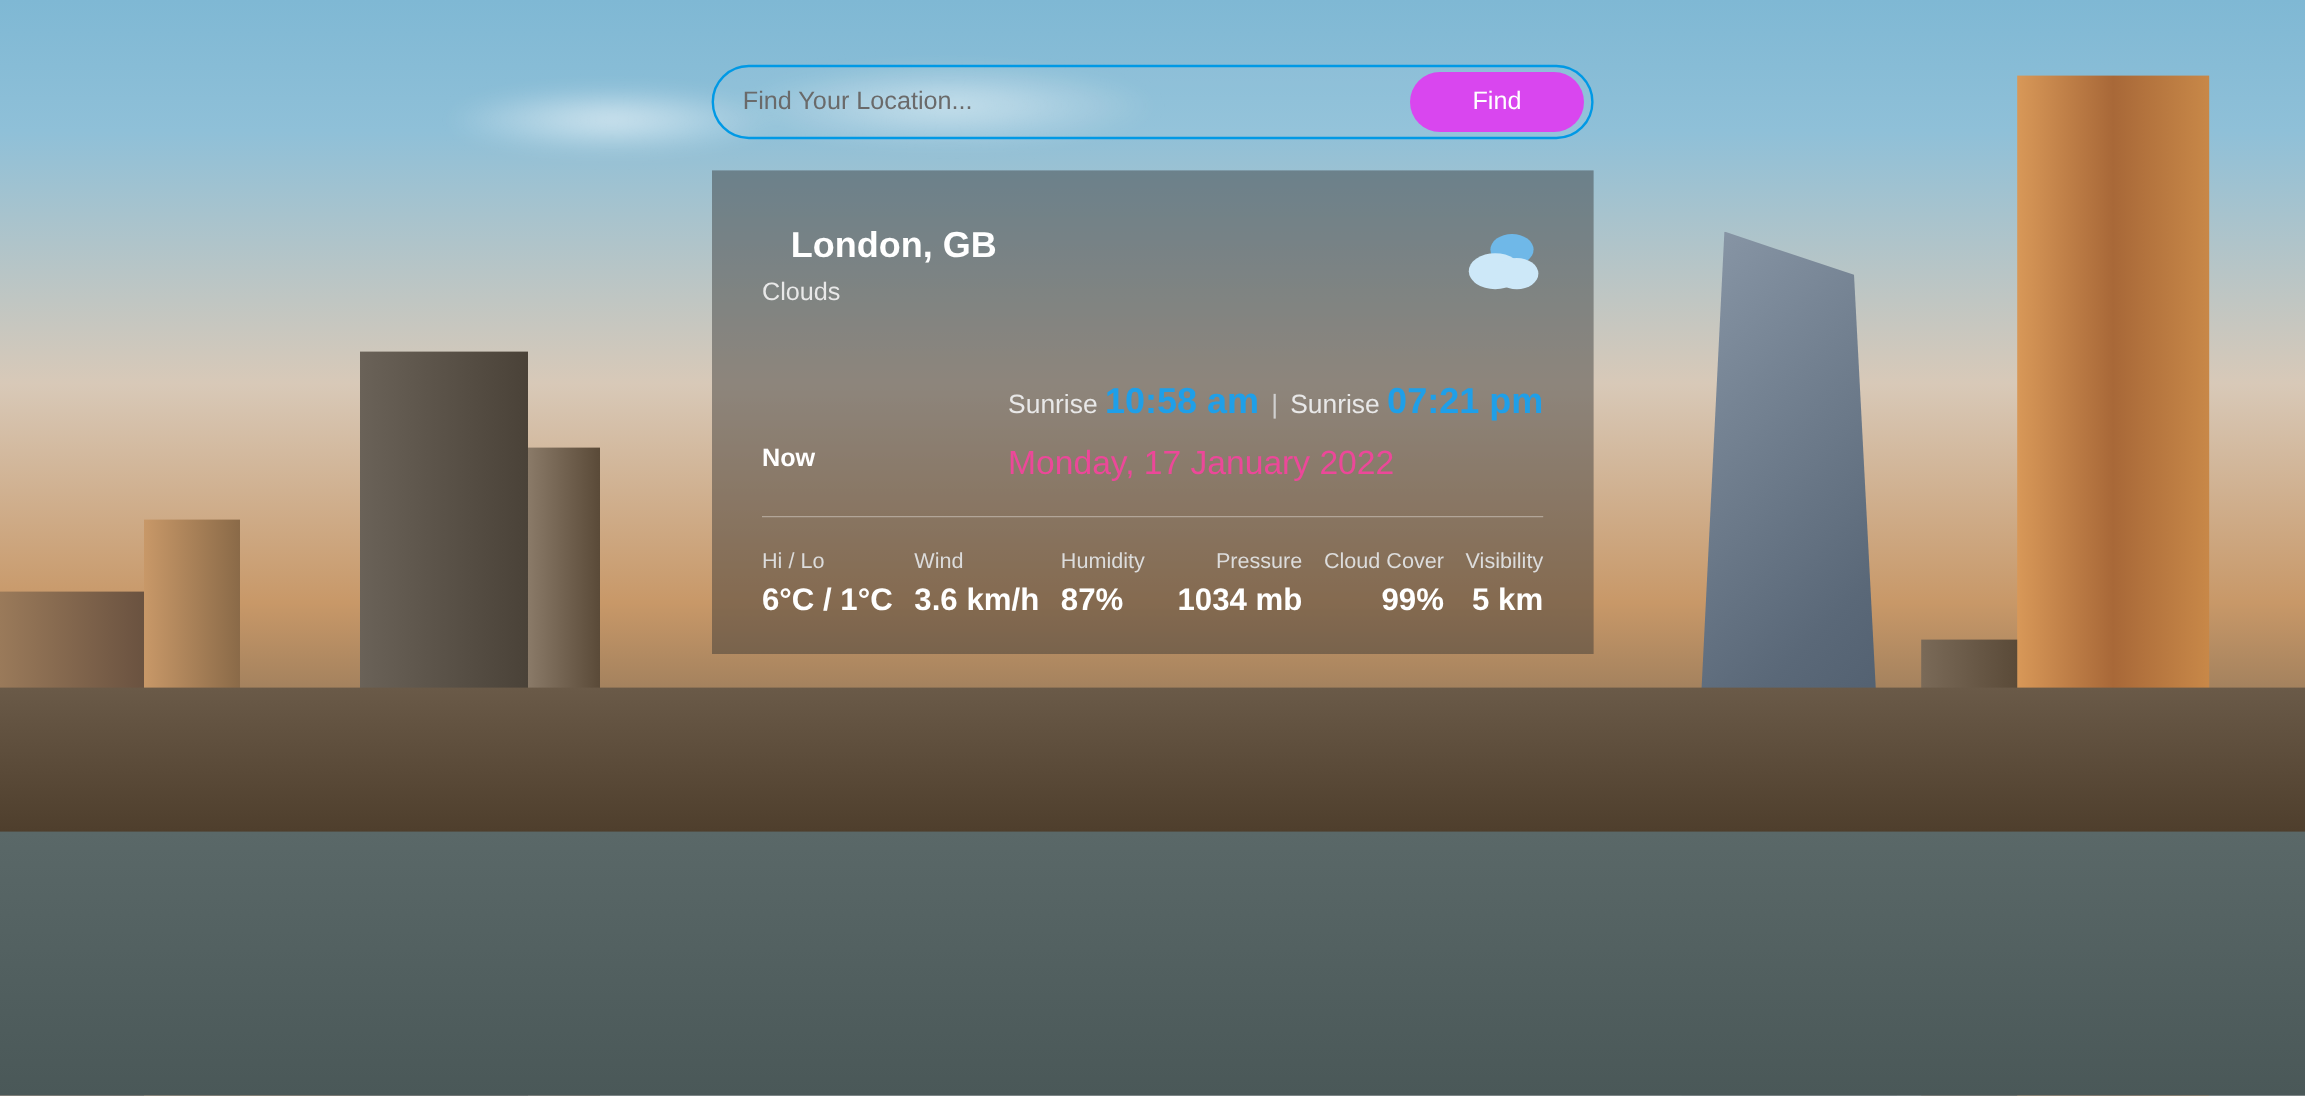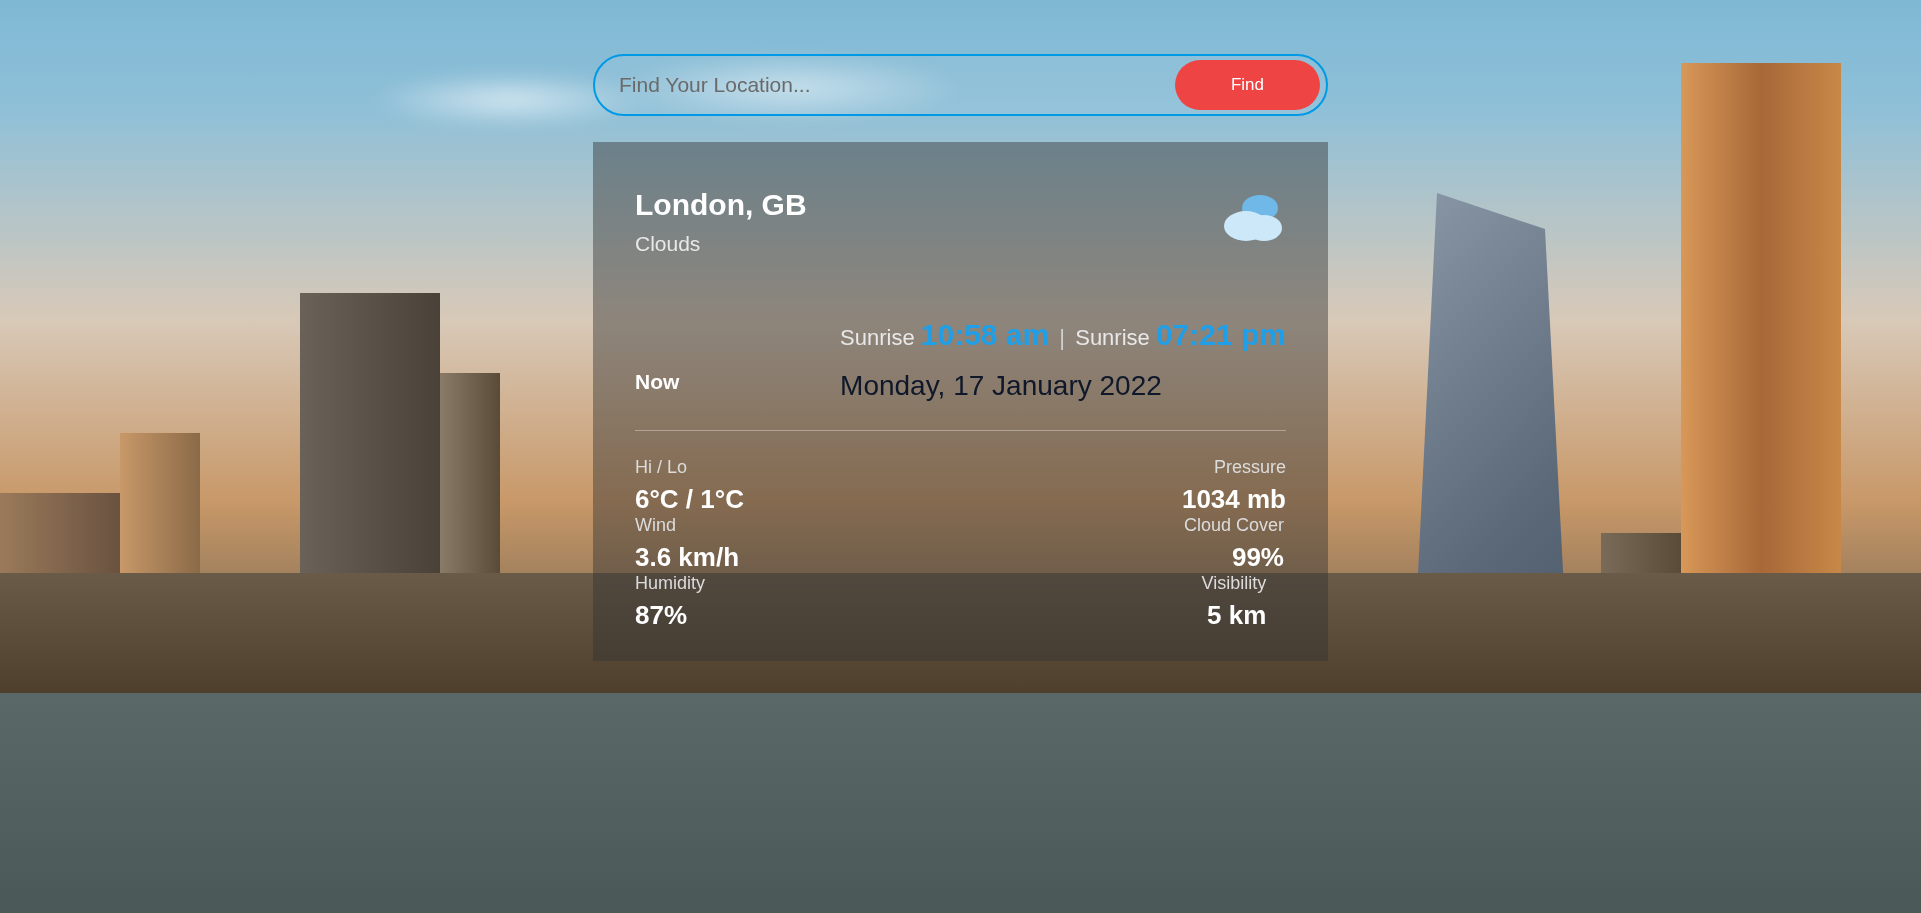--- a/index.html
+++ b/index.html
@@ -99,23 +99,23 @@
       font-family: inherit;
     }
     .search-input::placeholder {
       color: #6a6a6a;
     }
     .find-button {
       width: 145px;
       height: 50px;
       border-radius: 30px;
       border: none;
-      background: #ef4444;
+      background: #d946ef;
       color: #fff;
-      font-size: 17px;
+      font-size: 21px;
       font-family: inherit;
       cursor: pointer;
     }
 
     .card {
       margin-top: 26px;
       width: 735px;
       background: rgba(50,50,50,0.45);
       backdrop-filter: blur(0px);
       color: #fff;
@@ -125,20 +125,21 @@
     .card-header {
       display: flex;
       justify-content: space-between;
       align-items: flex-start;
       margin-bottom: 62px;
     }
     .location {
       font-size: 30px;
       font-weight: 700;
       margin-bottom: 10px;
+      margin-left: 24px;
     }
     .condition {
       font-size: 21px;
       color: #e8e8e8;
       font-weight: 400;
     }
     .weather-icon svg {
       width: 70px;
       height: 55px;
     }
@@ -184,30 +185,31 @@
       font-weight: 700;
       color: #1f9fe8;
     }
     .sun-sep {
       font-size: 22px;
       color: #d0d0d0;
       margin: 0 4px;
     }
     .date {
       font-size: 28px;
-      color: #0f172a;
+      color: #ec4899;
     }
 
     .stats {
       display: flex;
       justify-content: space-between;
     }
     .stats-col {
       display: flex;
-      flex-direction: column;
+      flex-direction: row;
+      gap: 18px;
     }
     .stats-col.right {
       text-align: right;
       align-items: center;
     }
     .stat-label {
       font-size: 18px;
       color: #dcdcdc;
       margin-bottom: 6px;
     }

